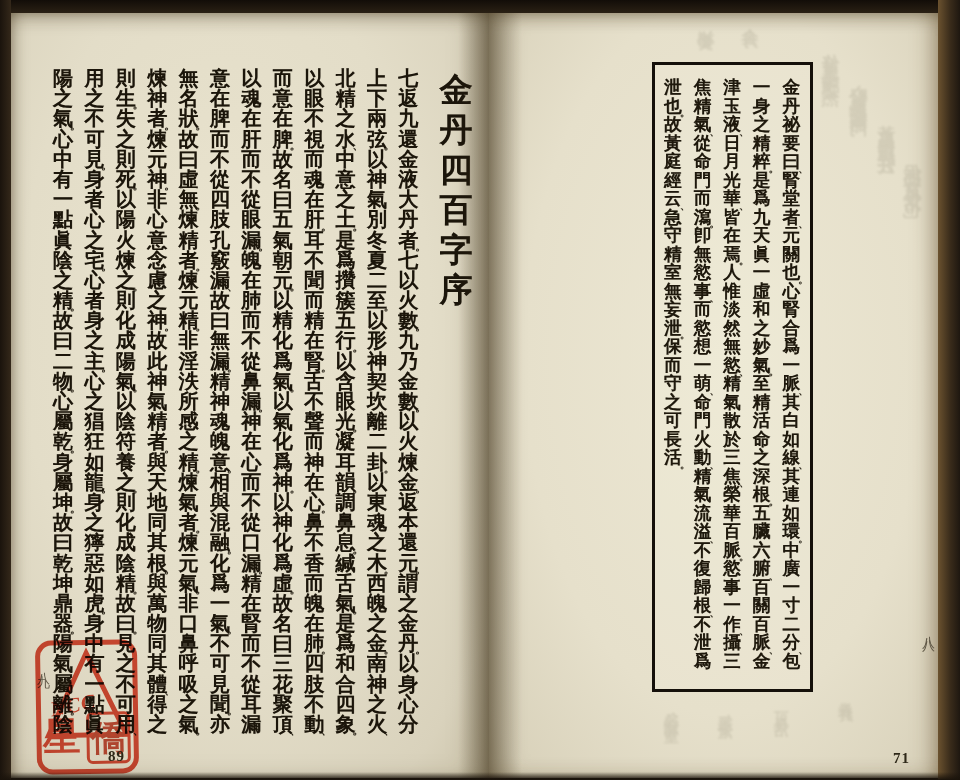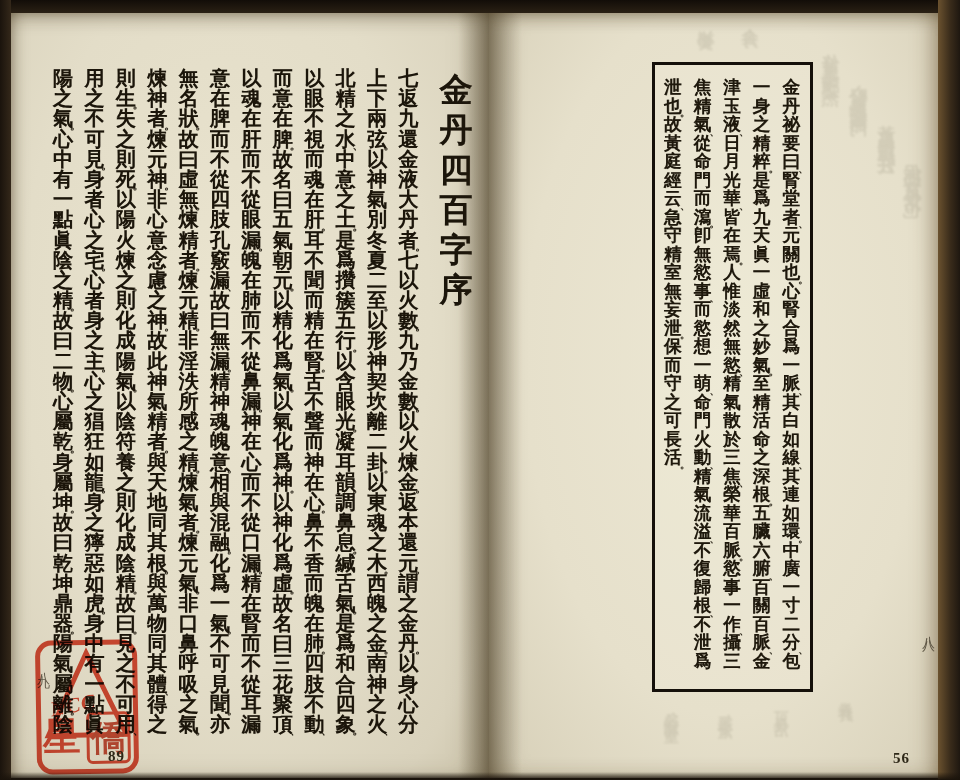--- a/index.html
+++ b/index.html
@@ -774,21 +774,21 @@
             <span class="char">守</span>
             <span class="char">之</span>
             <span class="char">可</span>
             <span class="char">長</span>
             <span class="char">活</span>
             <span class="punct">。</span>
           </div>
         </div>
     </div>
     <div class="folio" style="left:430px;top:614px;">八八</div>
-    <div class="pagenum num88">56</div>
+    <div class="pagenum num88">71</div>
   </div>
 
   <div id="ghost-layer" style="position:absolute;inset:0;">
       <div class="ghost" style="left: 694px; top: 16px; font-size: 17px;">祕要</div>
       <div class="ghost" style="left: 738px; top: 14px; font-size: 17px;">金丹</div>
       <div class="ghost" style="left: 818px; top: 40px; font-size: 18px;">修眞之士讀之了然</div>
       <div class="ghost" style="left: 846px; top: 70px; font-size: 18px;">心腎氣脈精室命門</div>
       <div class="ghost" style="left: 874px; top: 110px; font-size: 18px;">黃庭內景玉經注云</div>
       <div class="ghost" style="left: 900px; top: 150px; font-size: 18px;">保而守之可長活也</div>
       <div class="ghost" style="left: 662px; top: 700px; font-size: 15px;">急守精室</div>

